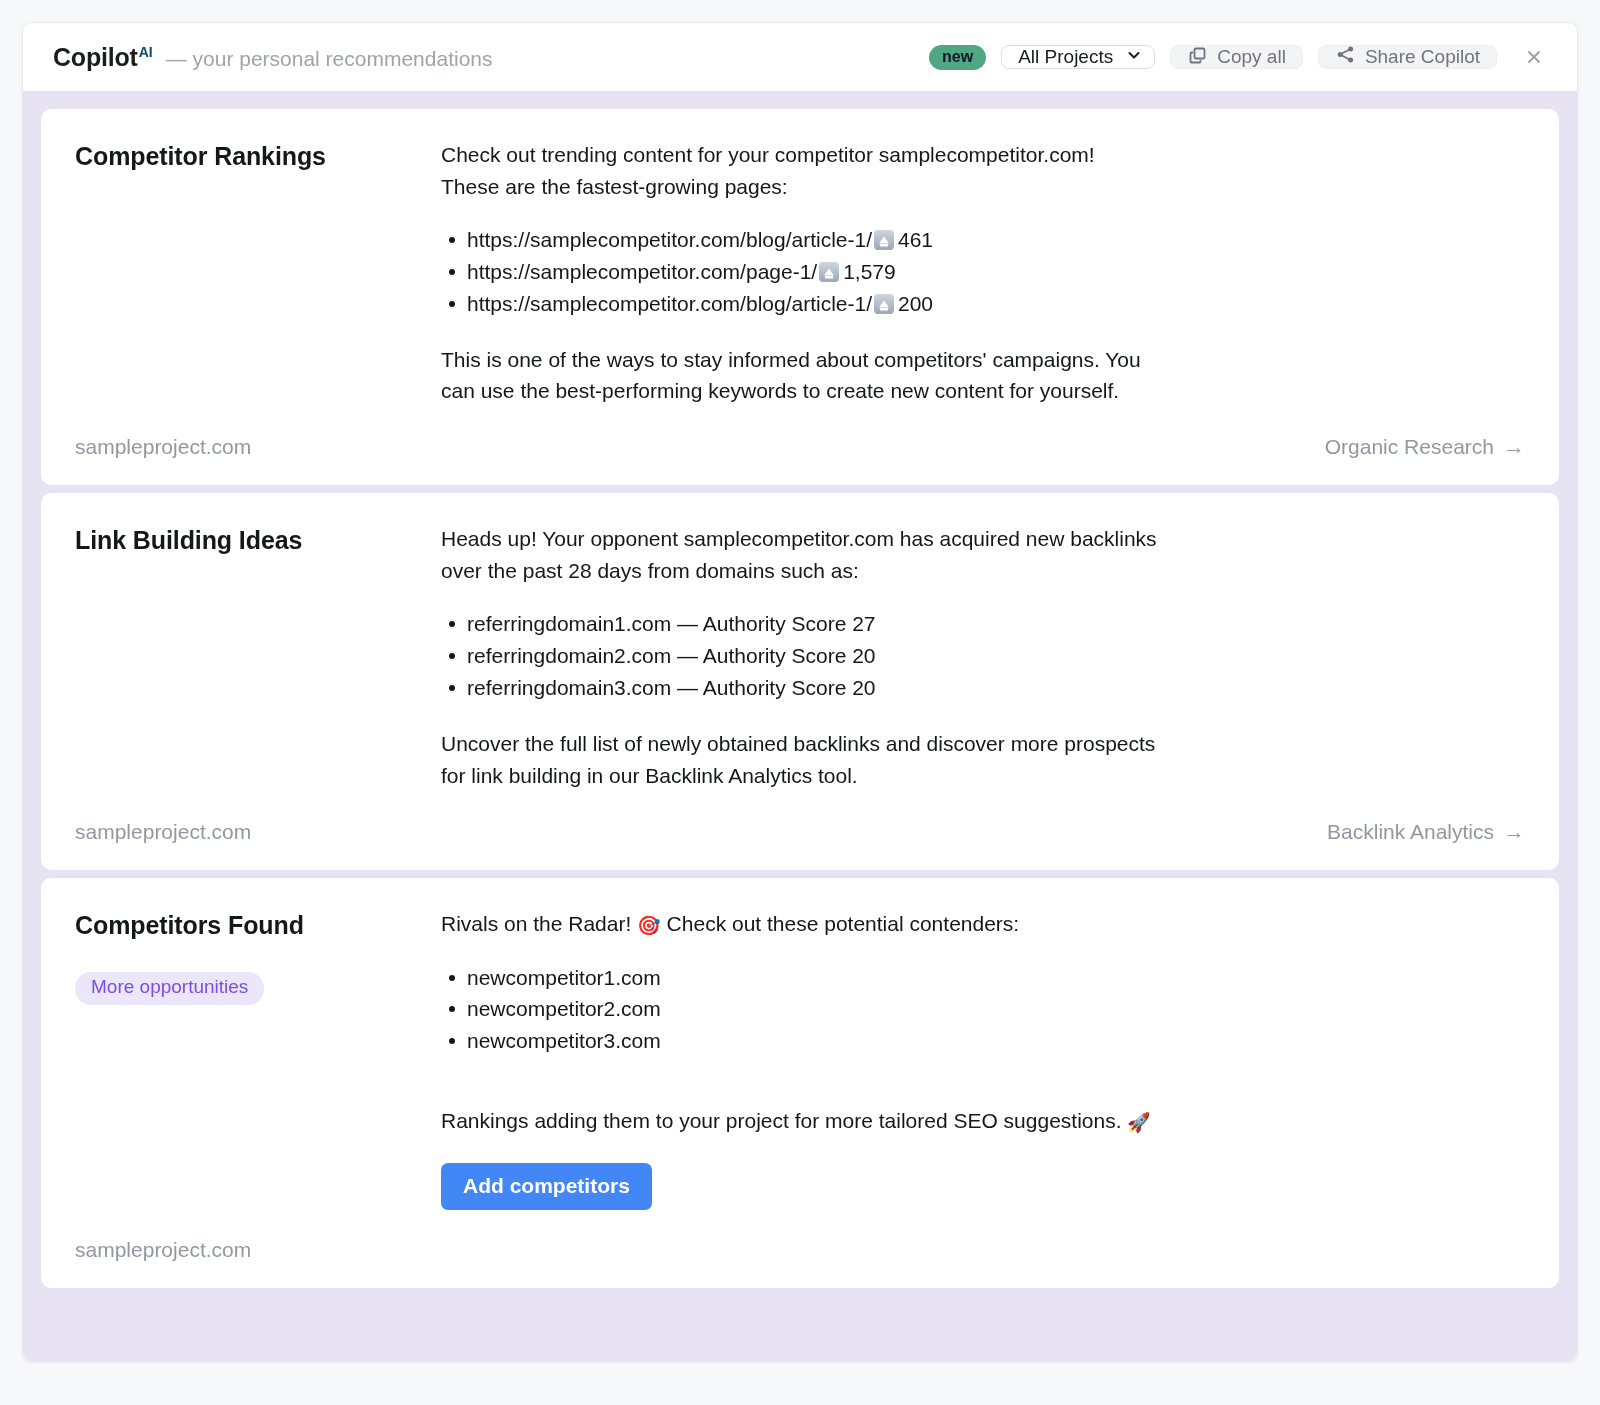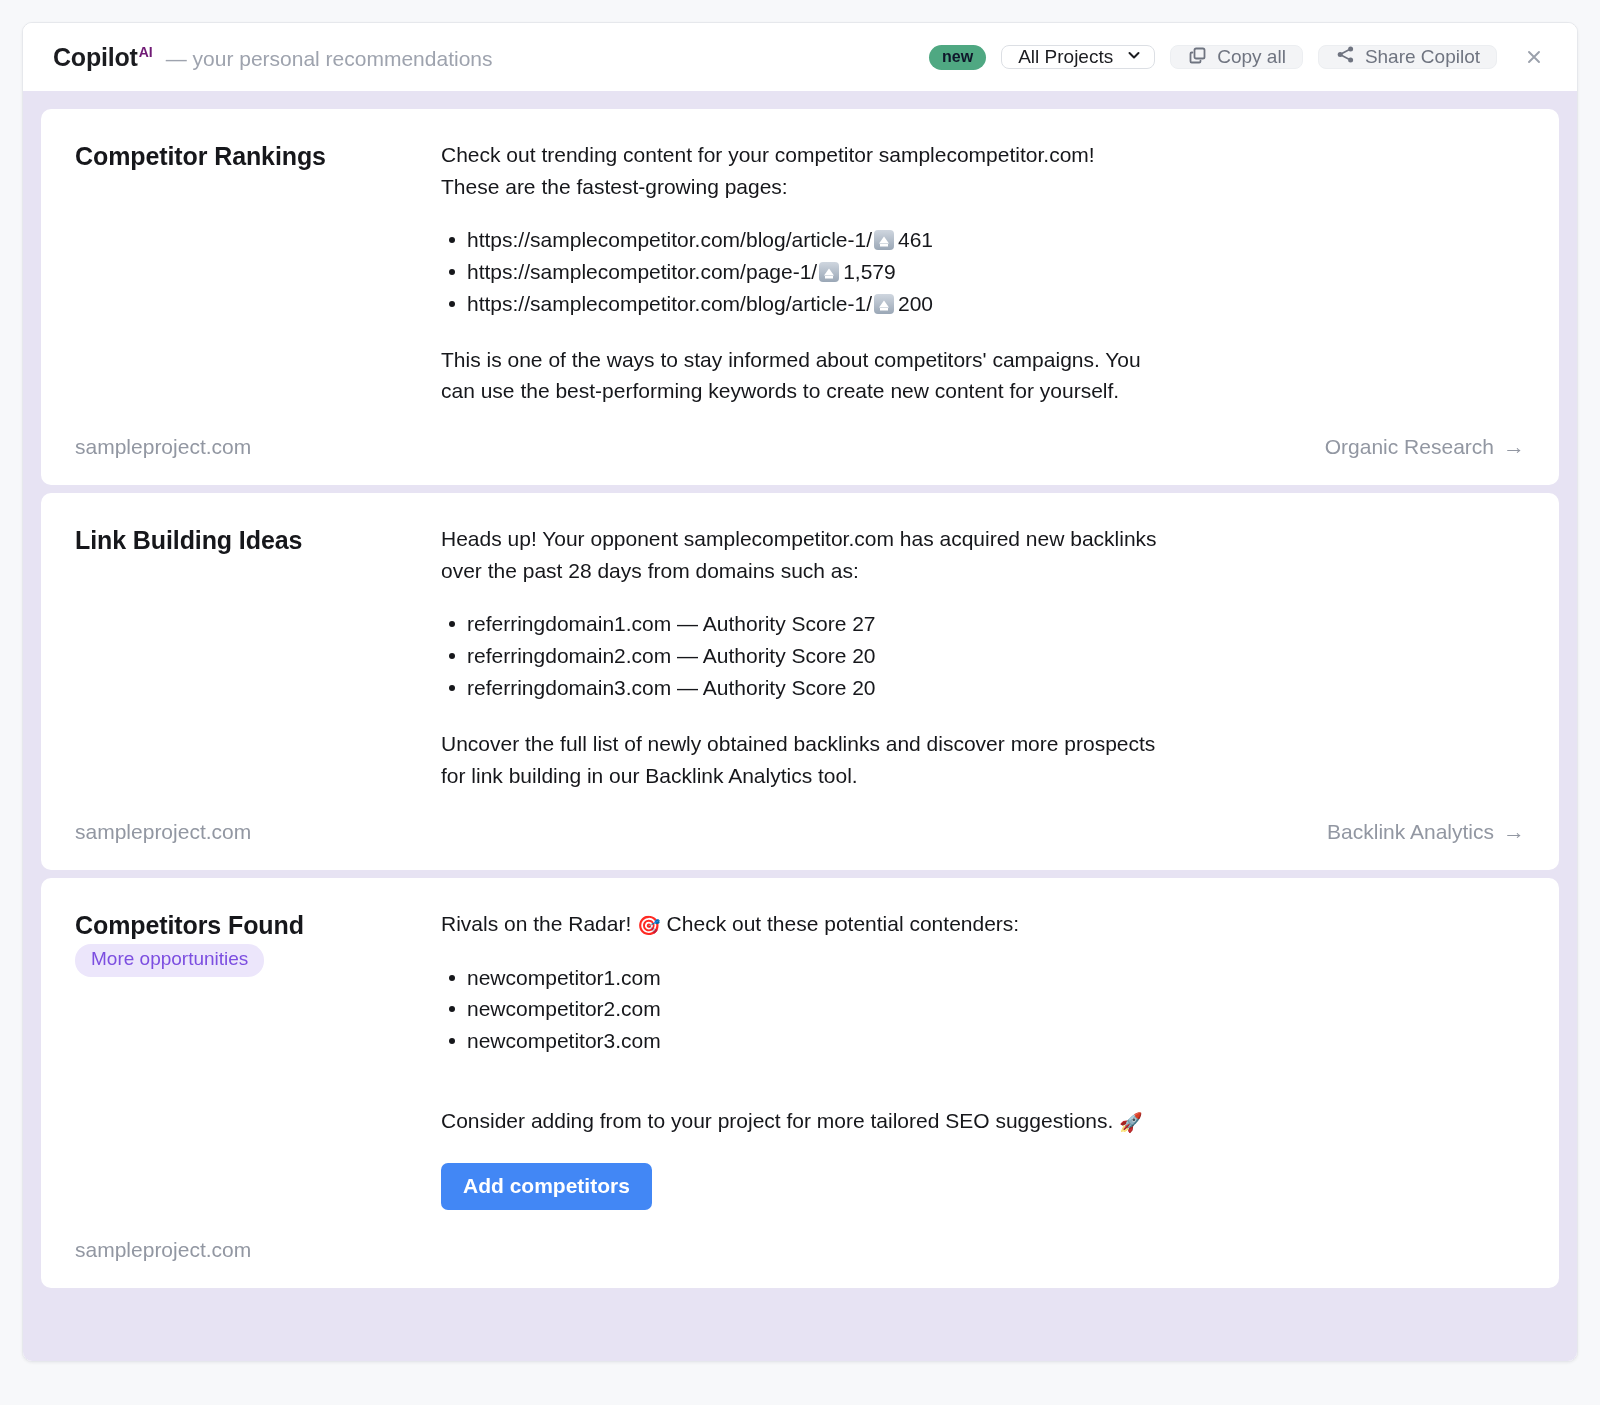--- a/index.html
+++ b/index.html
@@ -42,21 +42,21 @@
   }
   .brand-name {
     font-size: 25px;
     font-weight: 700;
     color: #1b1c20;
     letter-spacing: -0.2px;
   }
   .brand-sup {
     font-size: 14px;
     font-weight: 700;
-    color: #701a75;
+    color: #0c4a6e;
     position: relative;
     top: -9px;
     margin-left: 1px;
   }
   .brand-tagline {
     font-size: 21px;
     color: #9ea3ae;
     margin-left: 13px;
     font-weight: 400;
   }
@@ -135,21 +135,21 @@
     padding-top: 3px;
   }
   .card-title {
     font-size: 25px;
     font-weight: 700;
     color: #16171b;
     letter-spacing: -0.1px;
   }
   .chip {
     display: inline-block;
-    margin-top: 4px;
+    margin-top: 32px;
     background: #ece6fb;
     color: #7c4ee0;
     font-size: 19px;
     border-radius: 16px;
     padding: 5px 16px 7px;
     line-height: 1.1;
   }
 
   .card-right {
     flex: 1 1 auto;
@@ -354,21 +354,21 @@
           <div class="card-title">Competitors Found</div>
           <span class="chip">More opportunities</span>
         </div>
         <div class="card-right">
           <p class="para wide"><span>Rivals on the Radar! </span><span class="emoji-img">🎯</span><span> Check out these potential contenders:</span></p>
           <ul class="bullets">
             <li>newcompetitor1.com</li>
             <li>newcompetitor2.com</li>
             <li>newcompetitor3.com</li>
           </ul>
-          <p class="para wide" style="margin-top:48px"><span>Consider adding from to your project for more tailored SEO suggestions. </span><span class="emoji-img">🚀</span></p>
+          <p class="para wide" style="margin-top:48px"><span>Rankings adding them to your project for more tailored SEO suggestions. </span><span class="emoji-img">🚀</span></p>
           <button class="primary-btn">Add competitors</button>
         </div>
       </div>
       <div class="card-footer">
         <span class="footer-project">sampleproject.com</span>
       </div>
     </div>
 
   </div>
 </div>

